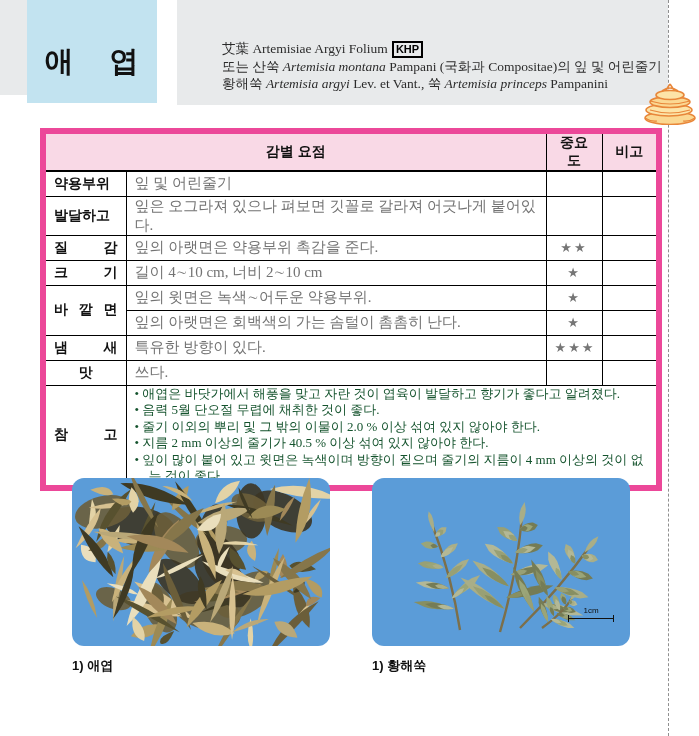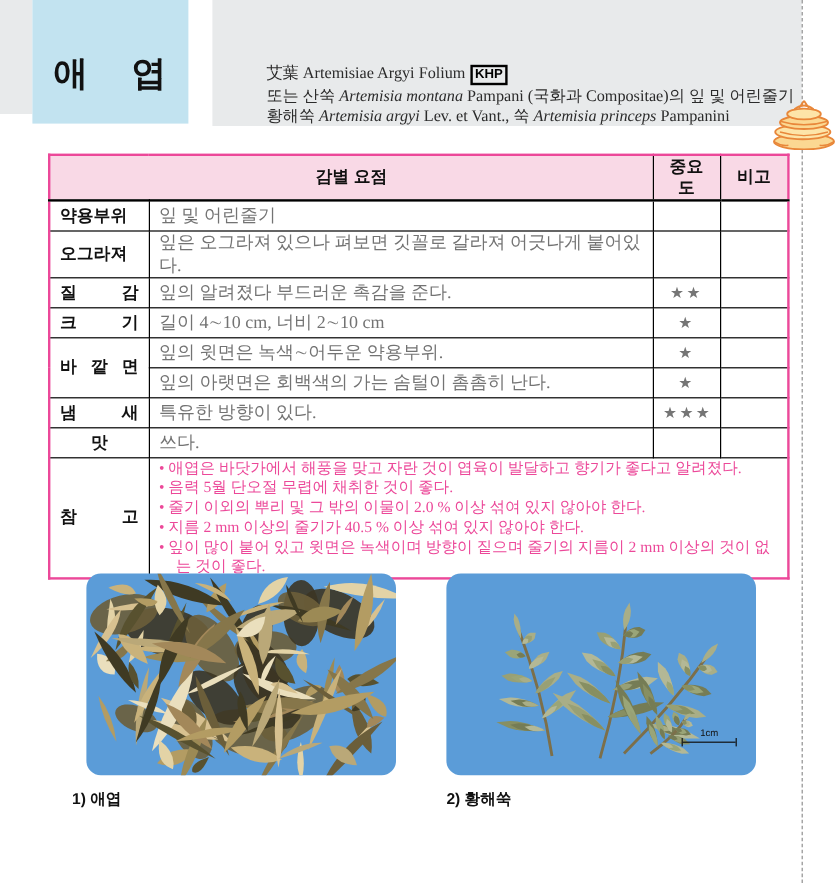--- a/index.html
+++ b/index.html
@@ -5,54 +5,54 @@
   html,body{margin:0;padding:0;background:#fff;}
   .page{position:relative;width:699px;height:736px;background:#fff;overflow:hidden;
         font-family:"Liberation Sans",sans-serif;color:#1a1a1a;}
 
   
   .left-strip{position:absolute;left:0;top:0;width:27px;height:95px;background:#e8eaeb;}
   .title-box{position:absolute;left:27px;top:0;width:130px;height:103px;background:#c2e3f0;
              display:flex;align-items:center;justify-content:center;padding-top:20px;box-sizing:border-box;}
   .title-box .t{font-size:29px;font-weight:bold;letter-spacing:1px;word-spacing:26px;color:#111;}
   .header-box{position:absolute;left:177px;top:0;width:491px;height:105px;background:#e8eaeb;
-              box-sizing:border-box;padding:52px 0 0 45px;}
+              box-sizing:border-box;padding:40px 0 0 45px;}
   .header-box .ln{font-family:"Liberation Serif",serif;font-size:13.5px;line-height:17px;color:#2b2b2b;white-space:nowrap;}
   .header-box i{font-style:italic;}
   .khp{display:inline-block;border:2px solid #000;font-family:"Liberation Sans",sans-serif;
        font-weight:bold;font-size:11px;line-height:13px;padding:0 2px;margin-left:4px;color:#000;}
 
   .cut-line{position:absolute;left:668px;top:0;width:0;height:736px;border-left:1px dashed #8f8f8f;}
 
   .bundle-icon{position:absolute;left:642px;top:83px;width:57px;height:42px;z-index:3;}
 
   
   table.spec{position:absolute;left:40px;top:128px;width:616px;border-collapse:collapse;
-             table-layout:fixed;border:2px solid #ec4899;}
+             table-layout:fixed;border:6px solid #ec4899;}
   table.spec th,table.spec td{border:1px solid #000;padding:0 8px;box-sizing:border-box;overflow:hidden;}
   table.spec tr.head th{background:#f9d9e6;height:27px;font-size:14px;font-weight:bold;
                         text-align:center;border-bottom:2px solid #000;color:#111;}
   table.spec tr.r{height:25px;padding-left:29px;}
   td.lab{font-weight:bold;font-size:14px;text-align:justify;text-align-last:justify;color:#111;}
   td.lab.center{text-align:center;text-align-last:center;}
   td.txt{font-family:"Liberation Serif",serif;font-size:15px;color:#737373;}
   td.star{text-align:center;color:#757575;font-size:13px;letter-spacing:2px;padding:0 2px;}
   td.remark{padding:0;}
   td.note-cell{padding:5px 10px 5px 10px;}
   ul.notes{margin:0;padding:0;list-style:none;}
-  ul.notes li{font-family:"Liberation Serif",serif;font-size:13px;line-height:16.5px;color:#ec4899;
+  ul.notes li{font-family:"Liberation Serif",serif;font-size:13px;line-height:16.5px;color:#14532d;
               padding-left:14px;text-indent:-14px;}
 
   
   .figure{position:absolute;width:258px;height:168px;border-radius:12px;overflow:hidden;background:#5b9cd8;}
   .figure svg{position:absolute;left:0;top:0;}
   #fig1{left:72px;top:478px;}
   #fig2{left:372px;top:478px;}
   .caption{position:absolute;font-size:13px;font-weight:600;color:#111;}
-  #cap1{left:60px;top:657px;}
+  #cap1{left:72px;top:657px;}
   #cap2{left:372px;top:657px;}
   .scalebar{position:absolute;right:16px;bottom:24px;width:46px;text-align:center;z-index:2;}
   .scalebar .lbl{display:block;font-size:8px;line-height:9px;color:#111;font-family:"Liberation Sans",sans-serif;}
   .scalebar .bar{position:relative;height:7px;border-left:1px solid #111;border-right:1px solid #111;}
   .scalebar .bar:before{content:"";position:absolute;left:0;right:0;top:3px;border-top:1.5px solid #111;}
 </style>
 </head>
 <body>
 
 <div class="page">
@@ -94,28 +94,28 @@
       <th>중요도</th>
       <th>비고</th>
     </tr>
     <tr class="r">
       <td class="lab">약용부위</td>
       <td class="txt">잎 및 어린줄기</td>
       <td class="star"></td>
       <td class="remark"></td>
     </tr>
     <tr class="r">
-      <td class="lab">오그라져</td>
+      <td class="lab">발달하고</td>
       <td class="txt">잎은 오그라져 있으나 펴보면 깃꼴로 갈라져 어긋나게 붙어있다.</td>
       <td class="star"></td>
       <td class="remark"></td>
     </tr>
     <tr class="r">
       <td class="lab">질 감</td>
-      <td class="txt">잎의 알려졌다 부드러운 촉감을 준다.</td>
+      <td class="txt">잎의 아랫면은 약용부위 촉감을 준다.</td>
       <td class="star">★★</td>
       <td class="remark"></td>
     </tr>
     <tr class="r">
       <td class="lab">크 기</td>
       <td class="txt">길이 4∼10 cm, 너비 2∼10 cm</td>
       <td class="star">★</td>
       <td class="remark"></td>
     </tr>
     <tr class="r">
@@ -142,21 +142,21 @@
       <td class="remark"></td>
     </tr>
     <tr>
       <td class="lab">참 고</td>
       <td class="note-cell" colspan="3">
         <ul class="notes">
               <li>• 애엽은 바닷가에서 해풍을 맞고 자란 것이 엽육이 발달하고 향기가 좋다고 알려졌다.</li>
               <li>• 음력 5월 단오절 무렵에 채취한 것이 좋다.</li>
               <li>• 줄기 이외의 뿌리 및 그 밖의 이물이 2.0 % 이상 섞여 있지 않아야 한다.</li>
               <li>• 지름 2 mm 이상의 줄기가 40.5 % 이상 섞여 있지 않아야 한다.</li>
-              <li>• 잎이 많이 붙어 있고 윗면은 녹색이며 방향이 짙으며 줄기의 지름이 2 mm 이상의 것이 없는 것이 좋다.</li>
+              <li>• 잎이 많이 붙어 있고 윗면은 녹색이며 방향이 짙으며 줄기의 지름이 4 mm 이상의 것이 없는 것이 좋다.</li>
             </ul>
       </td>
     </tr>
   </tbody>
     </table>
 
   <div class="figure" id="fig1" style="background: rgb(91, 156, 216);">
     <svg id="fig1svg" width="258" height="174" viewBox="0 0 258 174">
         <ellipse cx="149.18765953183174" cy="62.10883378982544" rx="25.930423974990845" ry="14.261733186244966" transform="rotate(177.67654180526733 149.18765953183174 62.10883378982544)" fill="#6b5e3a" opacity="0.9"></ellipse>
         <ellipse cx="135.07421112060547" cy="132.86680030822754" rx="34.13718509674072" ry="18.7754518032074" transform="rotate(13.420743942260742 135.07421112060547 132.86680030822754)" fill="#6b5e3a" opacity="0.9"></ellipse>
@@ -377,15 +377,15 @@
         <path d="M196.475 123.525 Q198.08514533470563 127.45644705298272 200.77978265323458 127.13029840532066 L202.92394466878378 125.93257485586143 L202.08924737725357 123.622758222151 Q200.26758654140397 121.61054674769997 196.475 123.525 Z" fill="#a9ae87"></path>
         <path d="M196.475 123.525 Q197.23310922576636 126.44614648607012 198.72168957239646 125.92474510281521 L200.3406906420543 124.92096464526846 L199.73656060889383 123.11437488178048 Q198.92456095326193 121.76219611767891 196.475 123.525 Z" fill="#878f62"></path>
         <path d="M197.6 122.4 Q201.31646555996318 121.51196156478304 202.89675824902284 118.80029802582489 L203.6 116.4 L201.1997019741751 117.10324175097718 Q198.48803843521696 118.68353444003685 197.6 122.4 Z" fill="#a9ae87"></path>
       </svg>
     <div class="scalebar">
       <span class="lbl">1cm</span>
       <div class="bar"></div>
     </div>
   </div>
   <div class="caption" id="cap1">1) 애엽</div>
-  <div class="caption" id="cap2">2) 황해쑥</div>
+  <div class="caption" id="cap2">1) 황해쑥</div>
 
 </div>
 
 </body></html>

